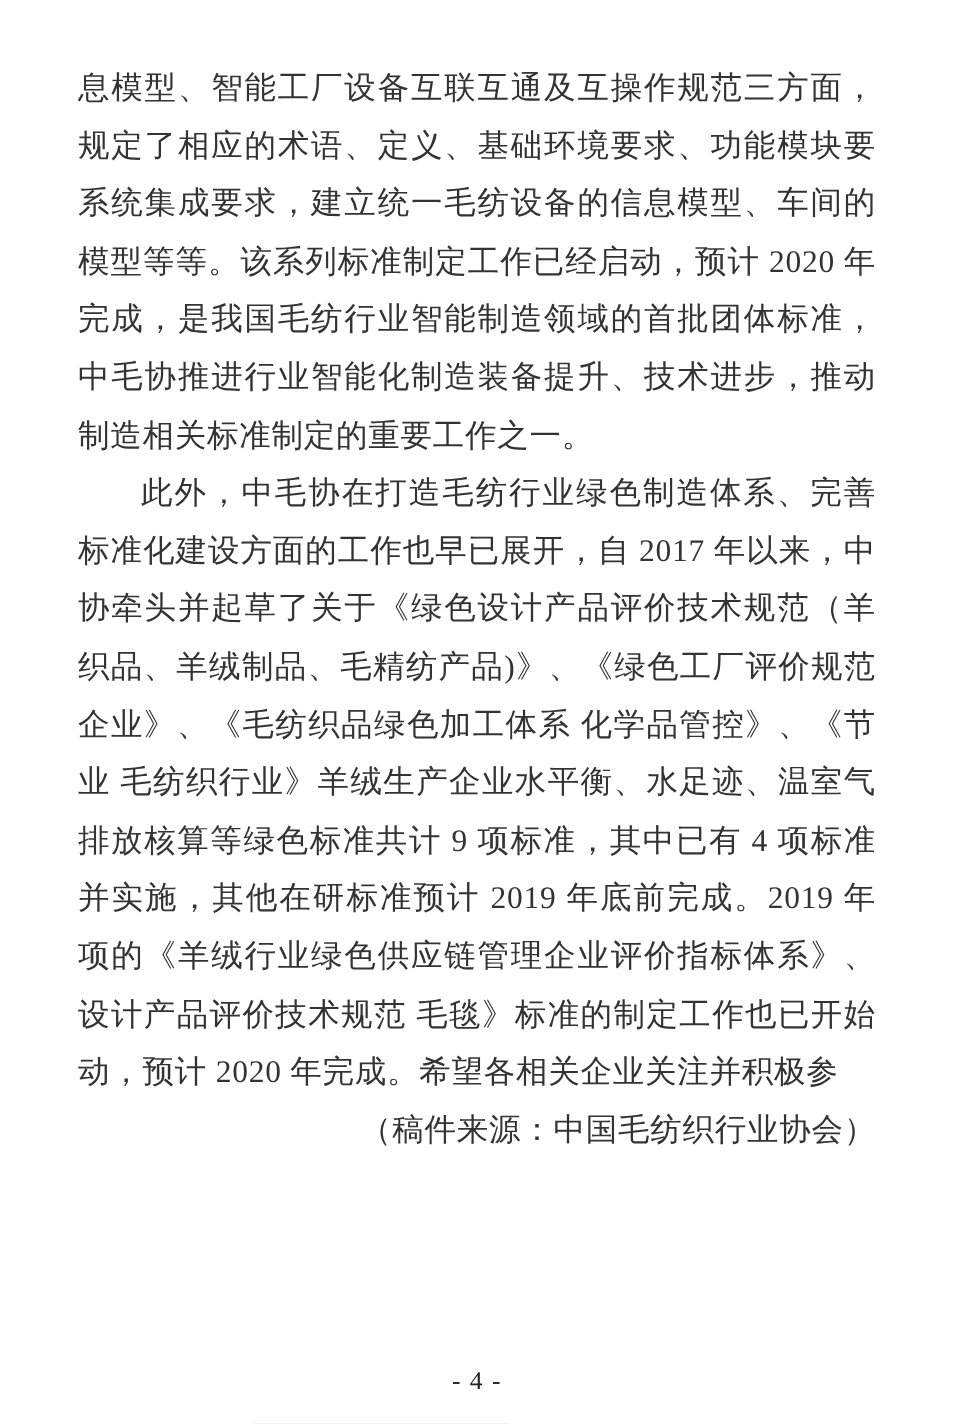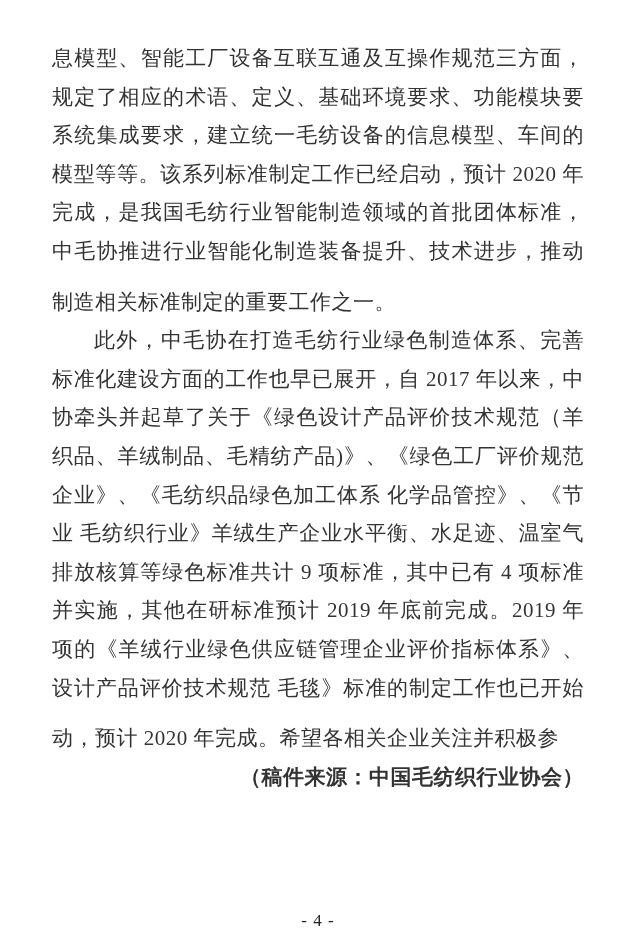--- a/index.html
+++ b/index.html
@@ -30,26 +30,24 @@
     overflow: hidden;
     letter-spacing: 0.5px;
   }
   .line.justify {
     text-align: justify;
     text-align-last: justify;
   }
   .line.left {
     text-align: left;
     text-align-last: left;
-    margin-top: 12px;
   }
   .line.right {
     text-align: left;
     text-align-last: right;
-    font-weight: bold;
   }
   .line.indent {
     text-indent: 42px;
   }
   .footer {
     position: absolute;
     left: 0;
     top: 908px;
     width: 100%;
     text-align: center;

